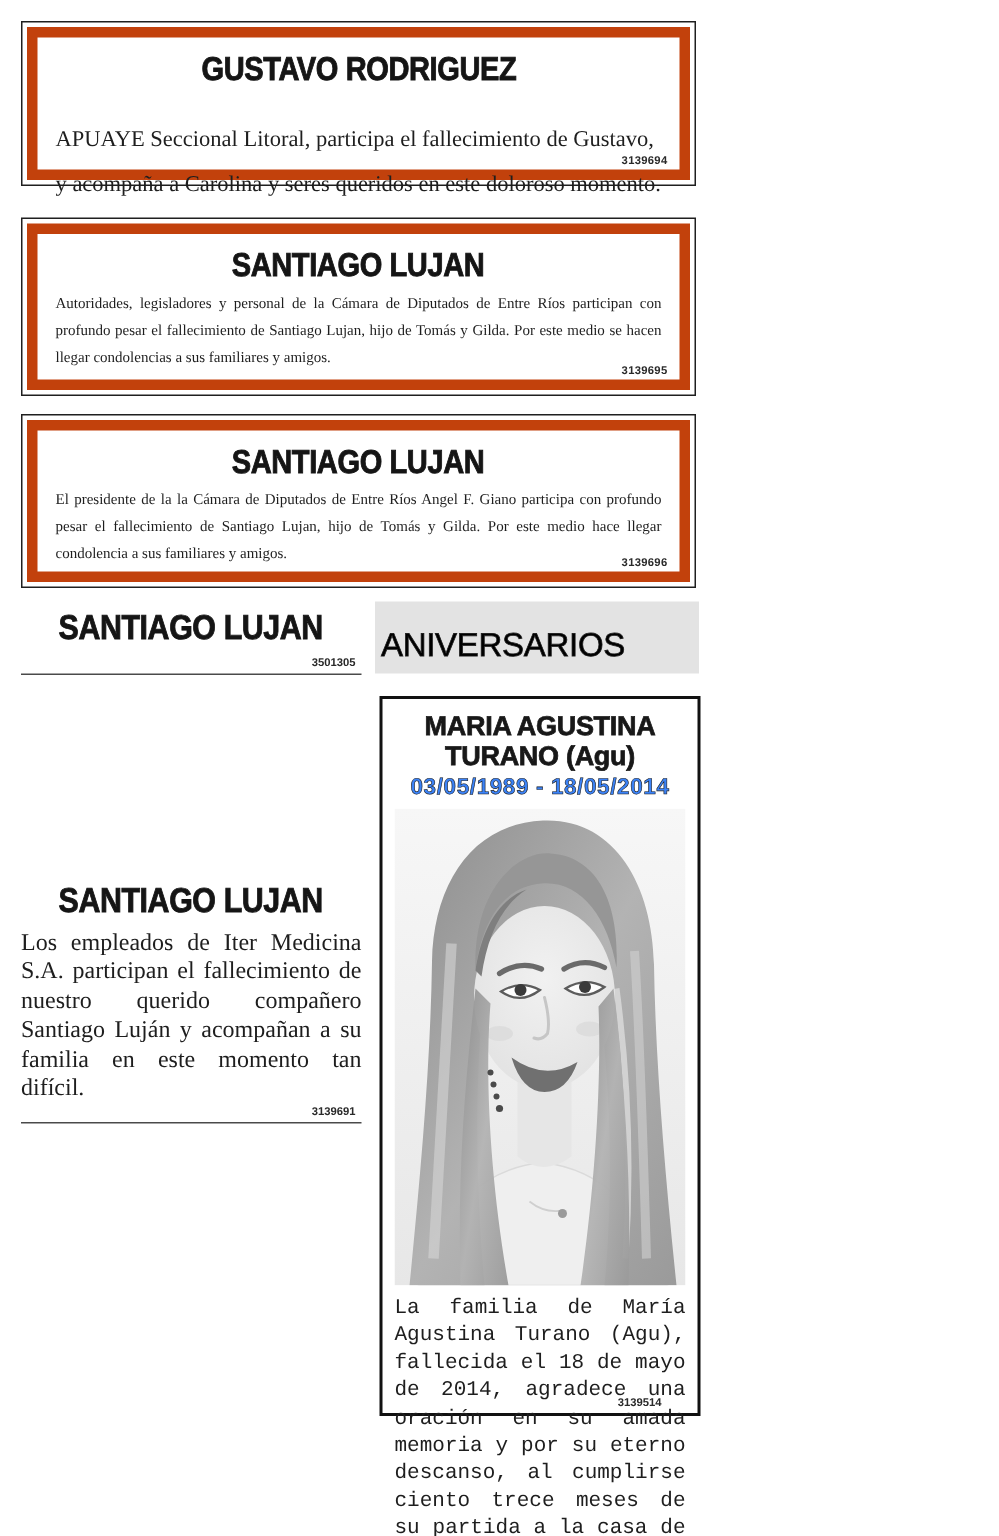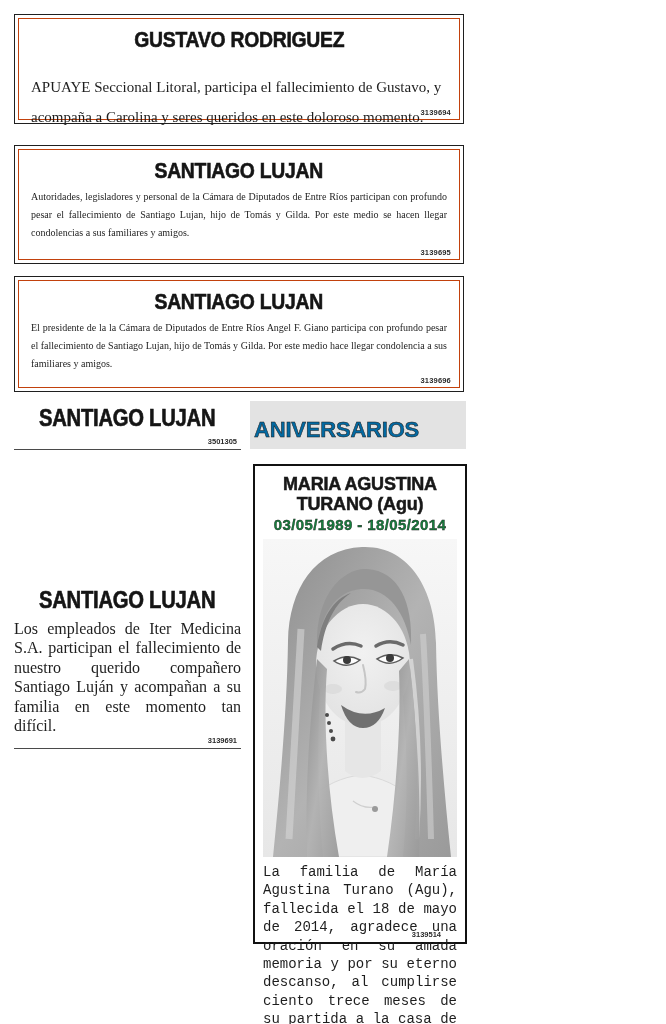--- a/index.html
+++ b/index.html
@@ -7,21 +7,21 @@
     position:relative; width:666px; height:1024px; background:#ffffff;
     font-family:"Liberation Serif", serif; color:#1b1b1b; overflow:hidden;
   }
 
   
   .dbox {
     position:absolute; border:1px solid #1f1f1f; padding:3px;
     box-sizing:border-box; background:#fff;
   }
   .dbox-inner {
-    border:1px solid #c2410c; width:100%; height:100%;
+    border:7px solid #c2410c; width:100%; height:100%;
     box-sizing:border-box; position:relative; padding:6px 12px 12px 12px;
   }
 
   .obit-title {
     font-family:"Liberation Sans", sans-serif; font-weight:bold;
     text-align:center; font-size:22px; color:#151515;
     -webkit-text-stroke:0.6px #151515; letter-spacing:-0.3px;
     margin:2px 0 4px 0; white-space:nowrap;
   }
   .obit-title .sq { display:inline-block; transform:scaleX(0.88); transform-origin:center; }
@@ -49,38 +49,38 @@
     font-weight:bold; font-size:7.5px; color:#2a2a2a; margin-top:1px; padding-right:4px;
   }
 
   
   .section-banner {
     position:absolute; left:250px; top:401px; width:216px; height:48px;
     background:#e3e3e3; display:flex; align-items:center; box-sizing:border-box;
     padding-left:4px; padding-bottom:6px;
   }
   .section-banner .label {
-    font-family:"Liberation Sans", sans-serif; font-weight:bold; font-size:22px;
-    color:#0369a1; -webkit-text-stroke:0.5px #1a1a1a; letter-spacing:-0.2px;margin-top:15px;
+    font-family:"Liberation Sans", sans-serif; font-weight:normal; font-size:22px;
+    color:#000000; -webkit-text-stroke:0.5px #1a1a1a; letter-spacing:-0.2px;margin-top:15px;
   }
 
   
   .memorial {
     position:absolute; left:253px; top:464px; width:214px; height:480px;
     border:2px solid #111; box-sizing:border-box; background:#fff;
     padding:8px 8px 12px 8px; 
   }
   .mem-name {
     font-family:"Liberation Sans", sans-serif; font-weight:bold;
     font-size:18px; line-height:20px; text-align:center; color:#181818;
     -webkit-text-stroke:0.5px #181818; letter-spacing:-0.2px;
   }
   .mem-dates {
     font-family:"Liberation Sans", sans-serif; font-weight:bold;
-    font-size:15px; text-align:center; color:#15803d; margin-top:2px;
+    font-size:15px; text-align:center; color:#3b82f6; margin-top:2px;
     -webkit-text-stroke:0.4px #181818; letter-spacing:0.4px;
   }
   .mem-photo { width:100%; height:318px; margin-top:6px; overflow:hidden; }
   .mem-photo svg { display:block; width:100%; height:100%; }
   .mem-body {
     margin-top:6px; font-size:14px; line-height:18.4px; text-align:justify; color:#1e1e1e;font-family:Liberation Mono, monospace;
   }
   .mem-num {
     position:absolute; right:24px; bottom:3px;
     font-family:"Liberation Sans", sans-serif; font-weight:bold;

